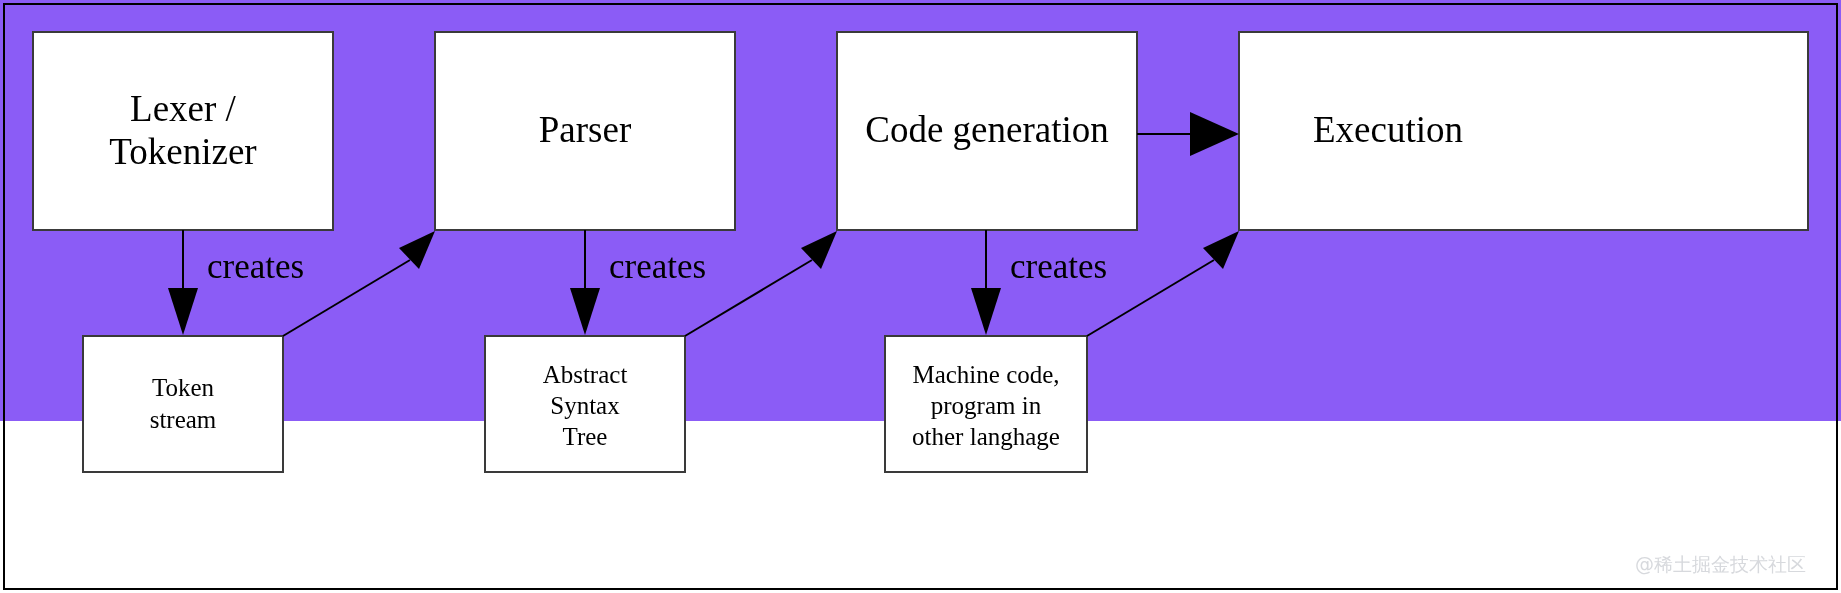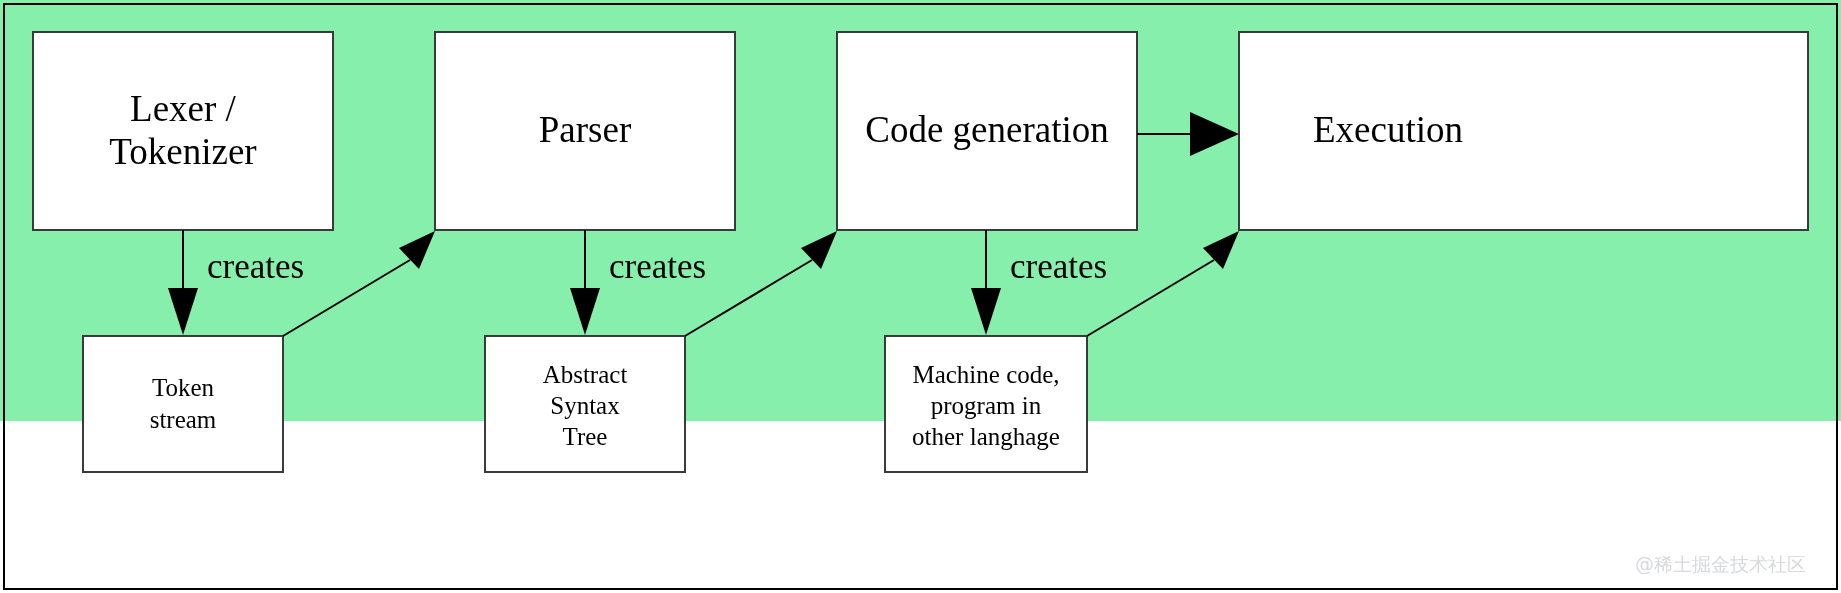--- a/index.html
+++ b/index.html
@@ -10,21 +10,21 @@
   body {
     width: 1841px;
     height: 593px;
     font-family: "Liberation Serif", "DejaVu Serif", serif;
     overflow: hidden;
   }
   #diagram-root {
     position: relative;
     width: 1841px;
     height: 421px;
-    background: #86efac;
+    background: #8b5cf6;
   }
   svg.diagram-canvas {
     display: block;
     width: 1841px;
     height: 593px;
   }
   .frame-border {
     fill: none;
     stroke: #000000;
     stroke-width: 2;

